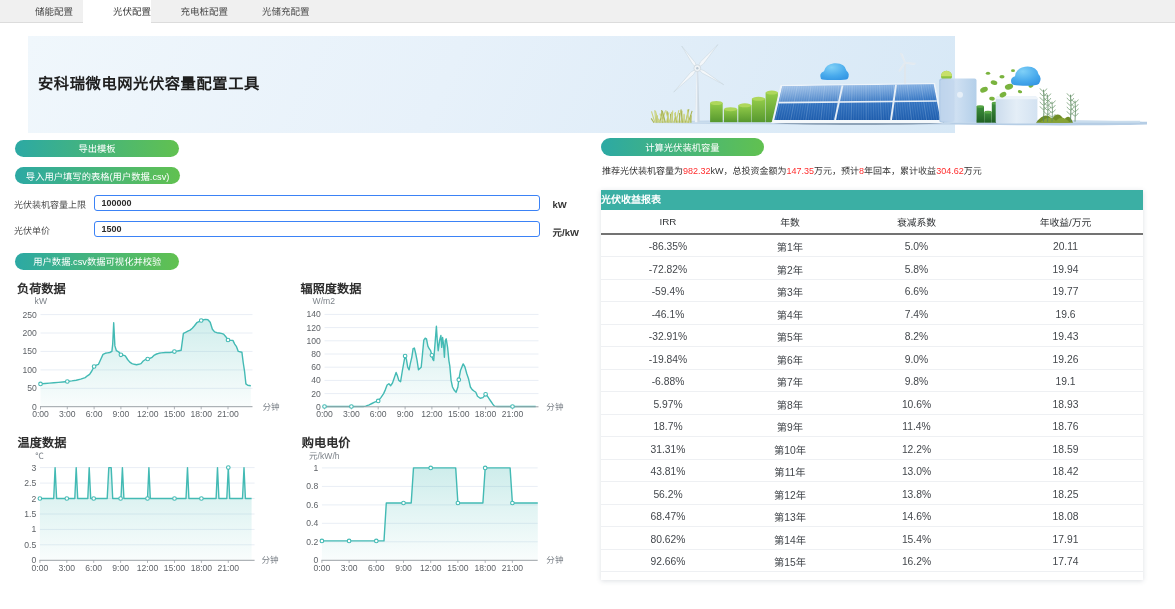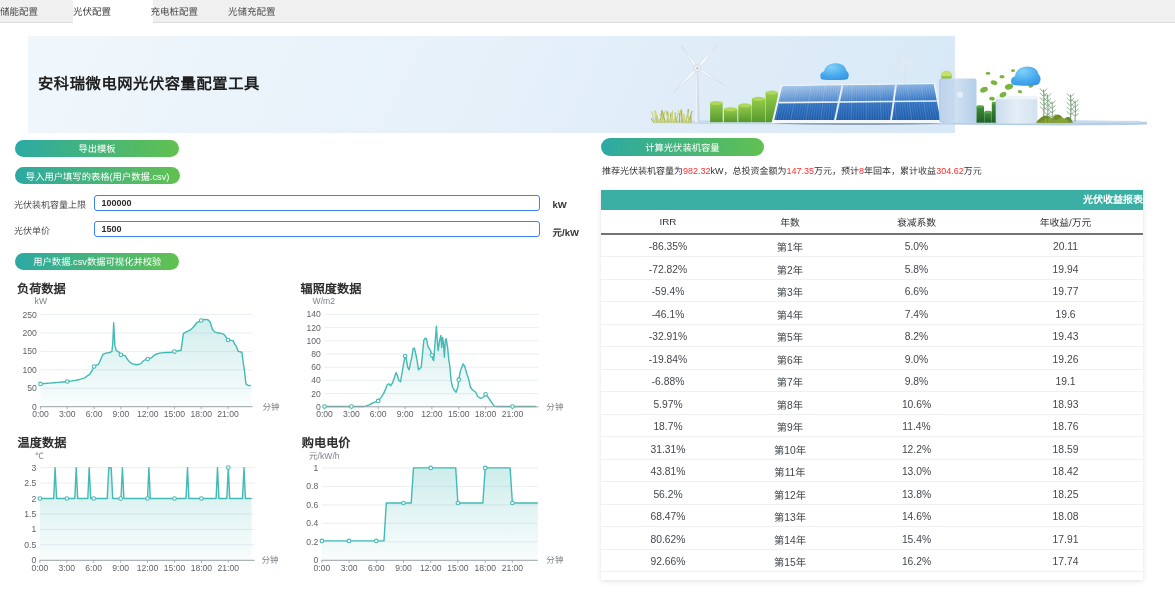--- a/index.html
+++ b/index.html
@@ -1,46 +1,46 @@
 <!DOCTYPE html>
 <html lang="zh-CN"><head><meta charset="utf-8">
 <title>光伏配置</title>
 <style>
 *{margin:0;padding:0;box-sizing:border-box}
 html,body{width:1175px;height:609px;background:#fff;font-family:"Liberation Sans",sans-serif;overflow:hidden}
 #page{position:relative;width:1175px;height:609px;background:#fff}
 
 #tabbar{position:absolute;left:0;top:0;width:1175px;height:23px;background:#f0f0f0;border-bottom:1px solid #dcdcdc}
-.tab{position:absolute;top:0;height:23px;line-height:23px;text-align:left;font-size:9.5px;color:#4a4a4a}
+.tab{position:absolute;top:0;height:23px;line-height:23px;text-align:right;font-size:9.5px;color:#4a4a4a}
 .tab.active{background:#fff;height:24px;color:#3c3c3c}
 
 #banner{position:absolute;left:28px;top:36.3px;width:927px;height:96.7px;background:linear-gradient(115deg,#f0f7fc 0%,#e7f1fa 45%,#d7e8f6 100%)}
 #banner h1{position:absolute;left:10px;top:34.6px;font-size:15.3px;font-weight:bold;color:#1f1f1f;letter-spacing:0.55px}
 
 .gbtn{position:absolute;background:linear-gradient(90deg,#2ca9a4,#61c150);border-radius:9px;color:#fff;font-size:9.3px;text-align:center;display:flex;align-items:center;justify-content:center}
 
 .flabel{position:absolute;font-size:9px;color:#4b4b4b}
 .finput{position:absolute;left:93.5px;width:446px;height:15.6px;border:1px solid #3b82f6;border-radius:3px;background:#fff;font-size:9px;font-weight:bold;color:#2b2b2b;display:flex;align-items:center;padding-left:7px}
 .funit{position:absolute;font-size:9.5px;font-weight:600;color:#333}
 .ctitle{position:absolute;font-size:12.2px;font-weight:bold;color:#2d2d2d}
 
 #recline{position:absolute;left:602px;top:164px;font-size:9px;color:#333;white-space:nowrap}
 #recline .rd{color:#ff2d2d}
 #tcard{position:absolute;left:601px;top:190.3px;width:542px;height:390px;background:#fff;overflow:hidden;box-shadow:0 1px 5px rgba(60,80,100,0.18)}
-#tcard .ttitle{height:20px;background:#3bafa4;color:#fff;font-size:10px;font-weight:bold;text-align:right;line-height:20px}
+#tcard .ttitle{height:20px;background:#3bafa4;color:#fff;font-size:10px;font-weight:bold;text-align:left;line-height:20px}
 #tcard table{border-collapse:collapse;width:542px;table-layout:fixed;font-size:10.3px}
 #tcard col.c1{width:134px}#tcard col.c2{width:110px}#tcard col.c3{width:143px}#tcard col.c4{width:155px}
 #tcard th{height:24px;font-weight:400;font-size:9.8px;color:#303336;border-bottom:2px solid #737373;text-align:center}
 #tcard td{height:22.5px;padding-top:2px;color:#43474c;border-bottom:1px solid #eef0f3;text-align:center}
 </style></head>
 <body>
 <div id="page">
 <div id="tabbar">
   <div class="tab" style="left:0;width:73px">储能配置</div>
-  <div class="tab active" style="left:73px;width:80px">光伏配置</div>
+  <div class="tab active" style="left:83px;width:68px">光伏配置</div>
   <div class="tab" style="left:150.5px;width:77.5px">充电桩配置</div>
   <div class="tab" style="left:228px;width:81.5px">光储充配置</div>
 </div>
 <div id="banner">
   <h1>安科瑞微电网光伏容量配置工具</h1>
   <svg style="position:absolute;left:0;top:0" width="1119" height="97" viewBox="0 0 1119 97">
         <defs>
           <linearGradient id="pvb" x1="0" y1="0" x2="0" y2="1">
             <stop offset="0" stop-color="#4788d3"></stop>
             <stop offset="1" stop-color="#1e5dad"></stop>

